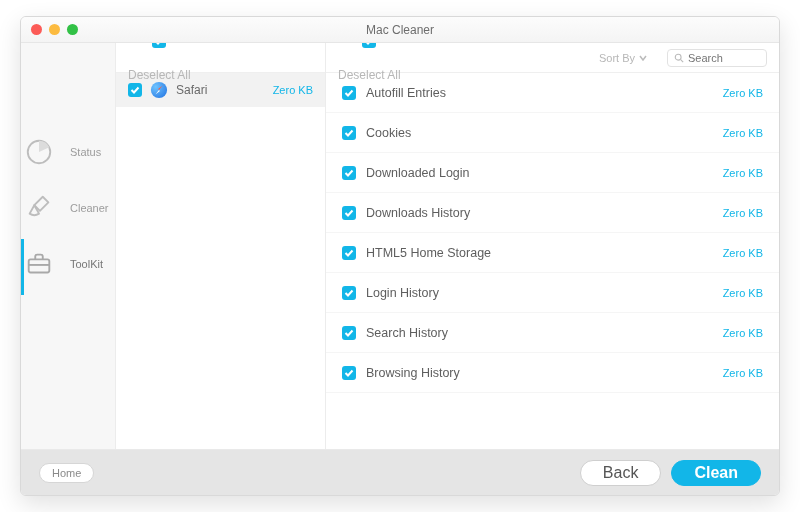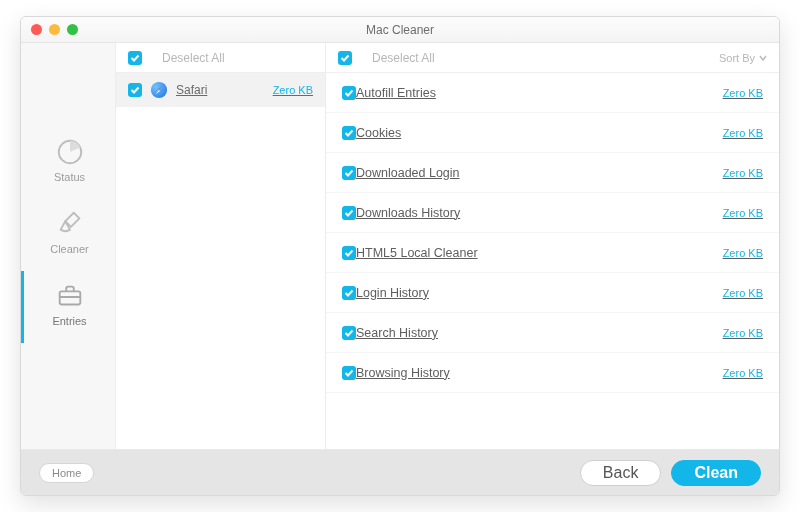--- a/index.html
+++ b/index.html
@@ -11,40 +11,40 @@
   .titlebar {
     height: 26px; display: flex; align-items: center; position: relative; border-bottom: 1px solid #e6e6e6;
     background: linear-gradient(#fcfcfc,#f4f4f4);
   }
   .tl-buttons { display: flex; gap: 7px; padding-left: 10px; }
   .tl-dot { width: 11px; height: 11px; border-radius: 50%; }
   .tl-red { background:#fc5b57; } .tl-yellow{background:#fcbb40;} .tl-green{background:#32c146;}
   .tl-title { position: absolute; left:0; right:0; text-align:center; font-size:12px; color:#6d6d6d; }
   .body { flex:1; display:flex; min-height:0; }
   .sidebar { width:95px; background:#f7f7f7; border-right:1px solid #ececec; display:flex; flex-direction:column; padding-top:84px; }
-  .side-item { display:flex; flex-direction:column; align-items:center; gap:4px; padding:10px 0 16px; color:#9c9c9c; font-size:11px; cursor:pointer; border-left:3px solid transparent;}
+  .side-item { display:flex; flex-direction:row; align-items:center; gap:16px; padding:10px 0 16px; color:#9c9c9c; font-size:11px; cursor:pointer; border-left:3px solid transparent;}
   .side-item.selected { border-left:3px solid #12b6e8; color:#777; }
   .side-item svg { width:30px; height:30px; }
   .middle { width:210px; border-right:1px solid #ececec; background:#fff; }
   .mid-header, .right-header { height:30px; display:flex; align-items:center; padding:0 12px; border-bottom:1px solid #efefef; background:#fff; }
-  .deselect { display:flex; align-items:center; gap:20px; color:#b7b7b7; font-size:12px; }
+  .deselect { display:flex; align-items:center; gap:20px; color:#b7b7b7; font-size:12px;flex-direction:column; }
   .chk { width:14px; height:14px; border-radius:3px; background:#12b6e8; display:inline-flex; align-items:center; justify-content:center; }
   .chk svg { width:10px; height:10px; }
-  .mid-row { height:34px; display:flex; align-items:center; padding:0 12px; gap:8px; font-size:12px; color:#6a6a6a; cursor:pointer;text-decoration:underline; }
+  .mid-row { height:34px; display:flex; align-items:center; padding:0 12px; gap:8px; font-size:12px; color:#6a6a6a; cursor:pointer; }
   .mid-row.selected { background:#f2f2f2; }
   .safari-icon { width:18px; height:18px; }
   .mid-size { margin-left:auto; color:#12b6e8; font-size:11px; }
   .right { flex:1; background:#fff; display:flex; flex-direction:column; min-width:0; }
   .right-header { gap:10px; }
   .sortby { margin-left:auto; display:flex; align-items:center; gap:4px; color:#b7b7b7; font-size:11px; cursor:pointer;}
   .search { display:flex; align-items:center; gap:4px; border:1px solid #e2e2e2; border-radius:4px; background:#fff; height:18px; padding:0 6px; margin-left:10px; width:100px;}
   .search input { border:none; outline:none; font-size:11px; width:72px; color:#888; background:transparent;}
   .search svg { width:10px; height:10px; }
   .detail-list { flex:1; overflow:auto; }
-  .detail-row { height:40px; display:flex; align-items:center; padding:0 16px; font-size:12.5px; color:#5e5e5e; border-bottom:1px solid #f5f5f5;text-decoration:underline;}
+  .detail-row { height:40px; display:flex; align-items:center; padding:0 16px; gap:10px; font-size:12.5px; color:#5e5e5e; border-bottom:1px solid #f5f5f5;}
   .detail-size { margin-left:auto; color:#12b6e8; font-size:11px;}
   .footer { height:46px; border-top:1px solid #e9e9e9; display:flex; align-items:center; padding:0 18px; background:#e5e5e5;}
   .home-btn { border:1px solid #d6d6d6; border-radius:10px; height:20px; padding:0 12px; font-size:11px; color:#8a8a8a; background:#fff; cursor:pointer;}
   .footer-spacer { flex:1; }
   .btn { height:26px; border-radius:13px; padding:0 22px; font-size:16px; cursor:pointer; border:1px solid #cfcfcf; background:#fff; color:#555; margin-left:10px;}
   .btn.primary { background:#12b6e8; border-color:#12b6e8; color:#fff;font-weight:bold; }
 </style>
 </head>
 <body>
 
@@ -74,21 +74,21 @@
             <path d="M11 13l-5 9c3 2 7 2 10 0l-5-9z" fill="none" stroke="#bdbdbd" stroke-width="2" stroke-linejoin="round"></path>
           </svg>
         <span>Cleaner</span>
       </div>
       <div class="side-item selected">
         <svg viewBox="0 0 32 32">
             <rect x="5" y="11" width="22" height="14" rx="2" fill="none" stroke="#a9a9a9" stroke-width="2"></rect>
             <path d="M12 11V8a2 2 0 0 1 2-2h4a2 2 0 0 1 2 2v3" fill="none" stroke="#a9a9a9" stroke-width="2"></path>
             <line x1="5" y1="17" x2="27" y2="17" stroke="#a9a9a9" stroke-width="2"></line>
           </svg>
-        <span>Entries</span>
+        <span>ToolKit</span>
       </div>
     </div>
 
     <div class="middle">
       <div class="mid-header">
         <div class="deselect">
           <span class="chk">
             <svg viewBox="0 0 10 10">
                 <polyline points="1.5,5 4,7.5 8.5,2.5" fill="none" stroke="#fff" stroke-width="2"></polyline>
               </svg>
@@ -127,20 +127,27 @@
               </svg>
             </span>
           <span>Deselect All</span>
         </div>
         <div class="sortby">
           <span>Sort By</span>
           <svg width="8" height="8" viewBox="0 0 8 8">
               <polyline points="1,2 4,6 7,2" fill="none" stroke="#bbb" stroke-width="1.5"></polyline>
             </svg>
         </div>
+        <div class="search">
+          <svg viewBox="0 0 12 12">
+              <circle cx="5" cy="5" r="3.5" fill="none" stroke="#bbb" stroke-width="1.3"></circle>
+              <line x1="8" y1="8" x2="11" y2="11" stroke="#bbb" stroke-width="1.3"></line>
+            </svg>
+          <input placeholder="Search" style="">
+        </div>
       </div>
       <div class="detail-list" id="detail-list">
           <div class="detail-row">
             <span class="chk">
               <svg viewBox="0 0 10 10">
                 <polyline points="1.5,5 4,7.5 8.5,2.5" fill="none" stroke="#fff" stroke-width="2"></polyline>
               </svg>
             </span>
             <span>Autofill Entries</span>
             <span class="detail-size">Zero KB</span>
@@ -171,21 +178,21 @@
             </span>
             <span>Downloads History</span>
             <span class="detail-size">Zero KB</span>
           </div>
           <div class="detail-row">
             <span class="chk">
               <svg viewBox="0 0 10 10">
                 <polyline points="1.5,5 4,7.5 8.5,2.5" fill="none" stroke="#fff" stroke-width="2"></polyline>
               </svg>
             </span>
-            <span>HTML5 Local Cleaner</span>
+            <span>HTML5 Home Storage</span>
             <span class="detail-size">Zero KB</span>
           </div>
           <div class="detail-row">
             <span class="chk">
               <svg viewBox="0 0 10 10">
                 <polyline points="1.5,5 4,7.5 8.5,2.5" fill="none" stroke="#fff" stroke-width="2"></polyline>
               </svg>
             </span>
             <span>Login History</span>
             <span class="detail-size">Zero KB</span>

